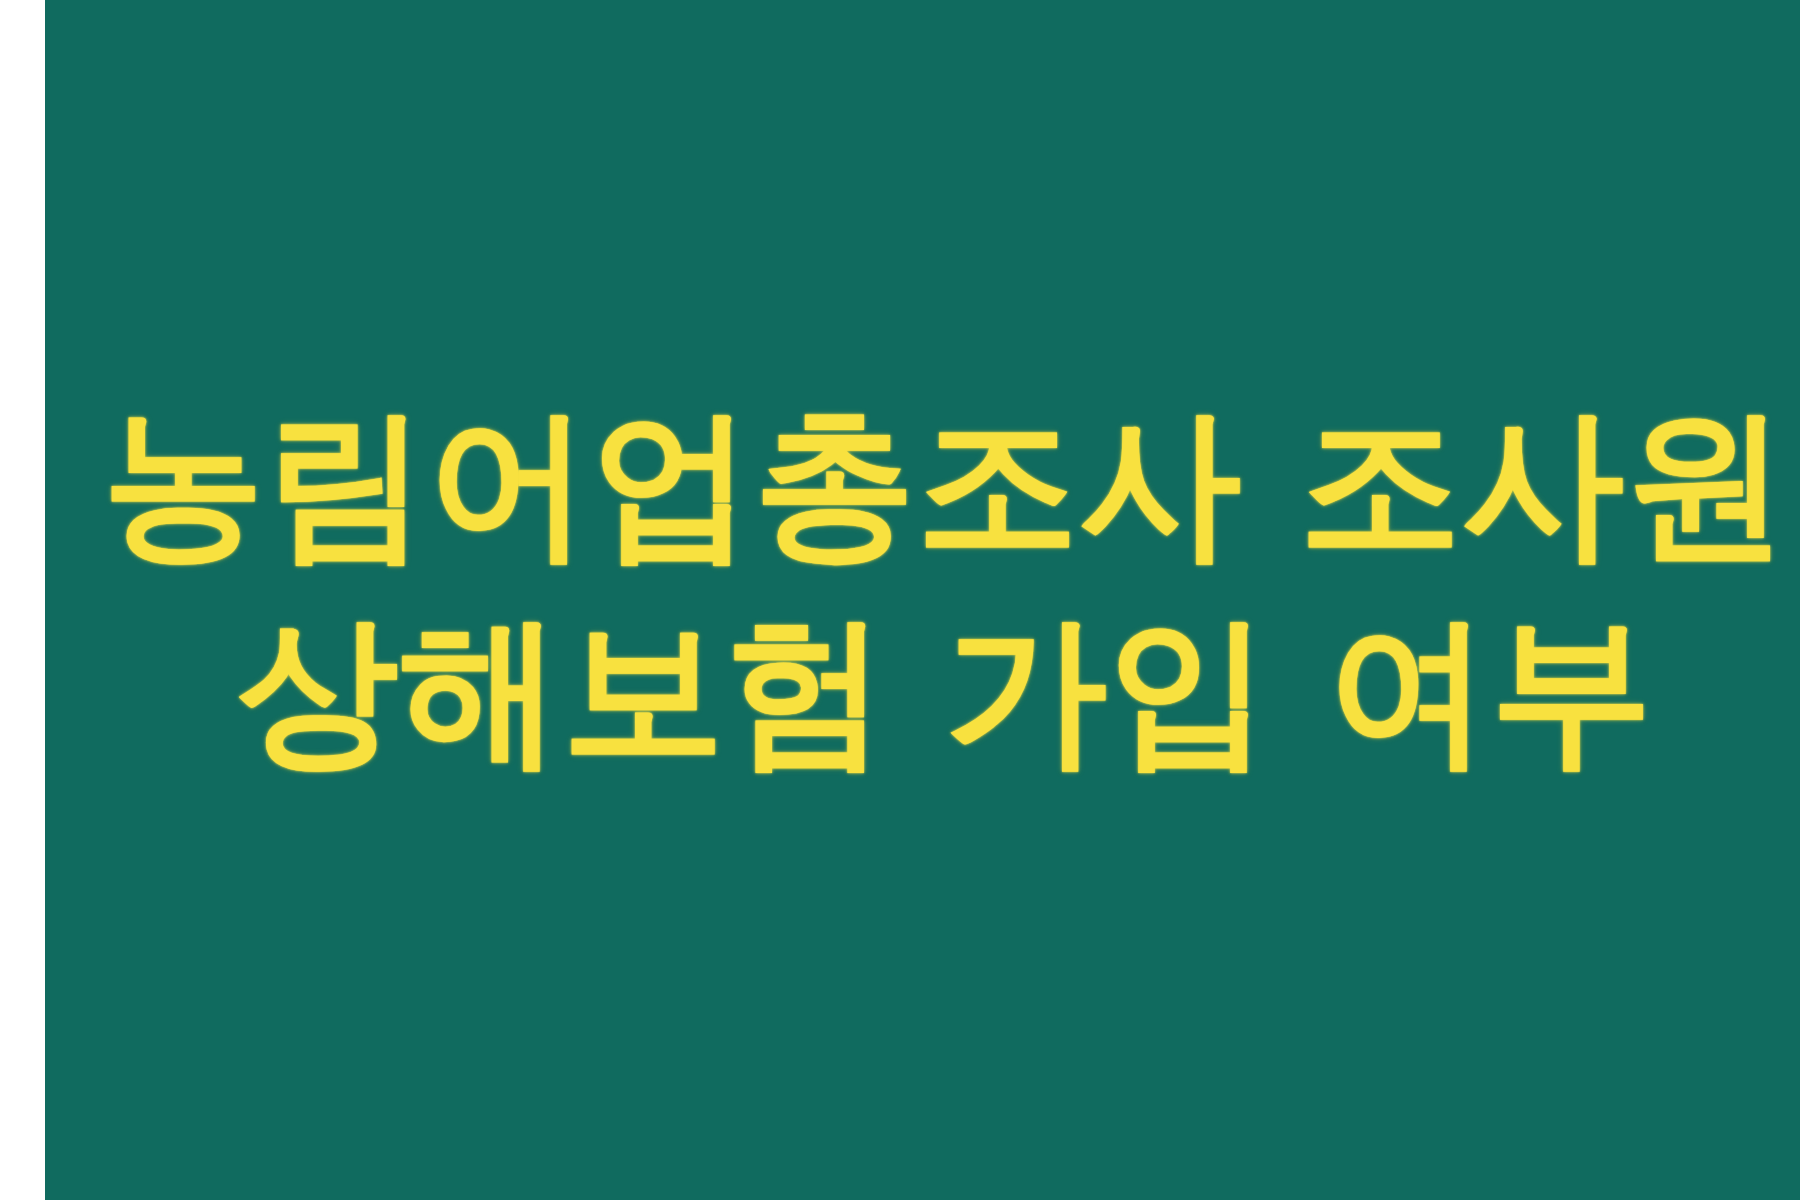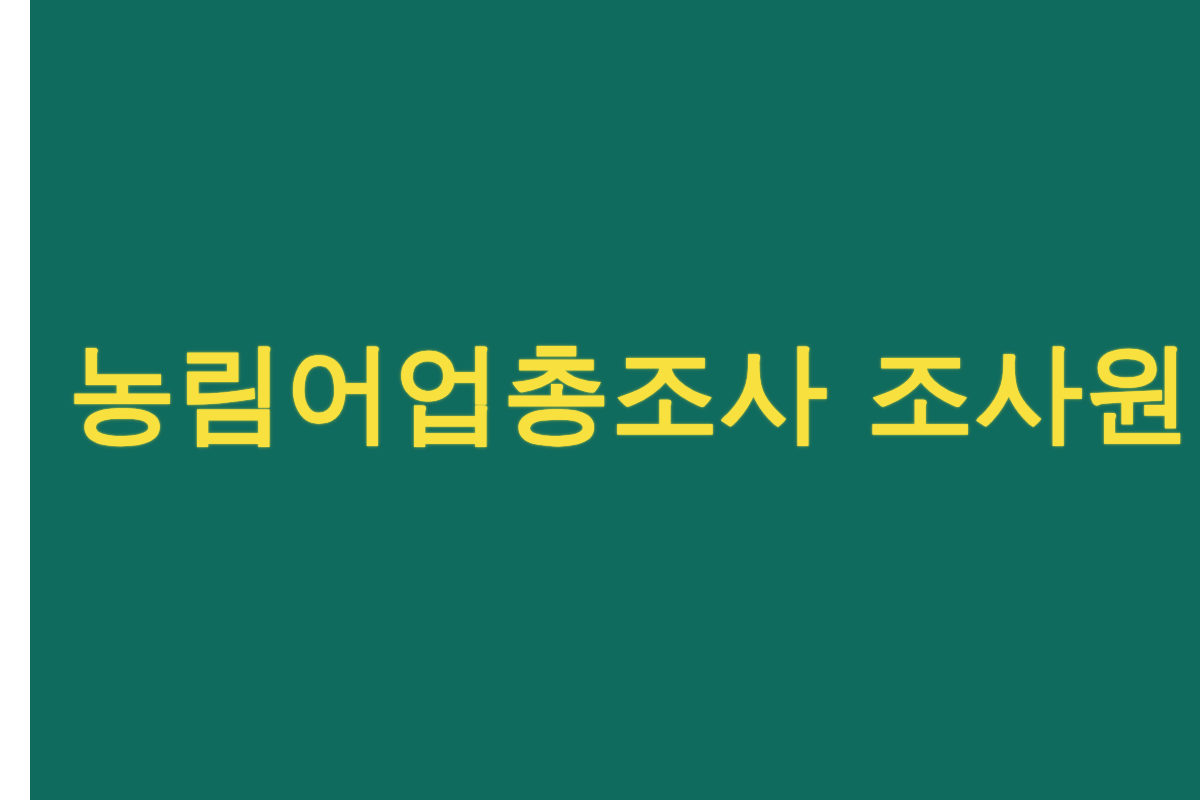--- a/index.html
+++ b/index.html
@@ -51,17 +51,18 @@
 </style>
 </head>
 <body>
 
 <div id="title-card" style="background-color: rgb(16, 107, 95); color: rgb(248, 225, 63);">
 
   <div class="headline-block">
 
     <h1 class="headline">
       <span class="headline-line">농림어업총조사 조사원</span>
+      <span class="headline-line">상해보험 가입 여부</span>
     </h1>
 
   </div>
 
 </div>
 
 </body></html>

